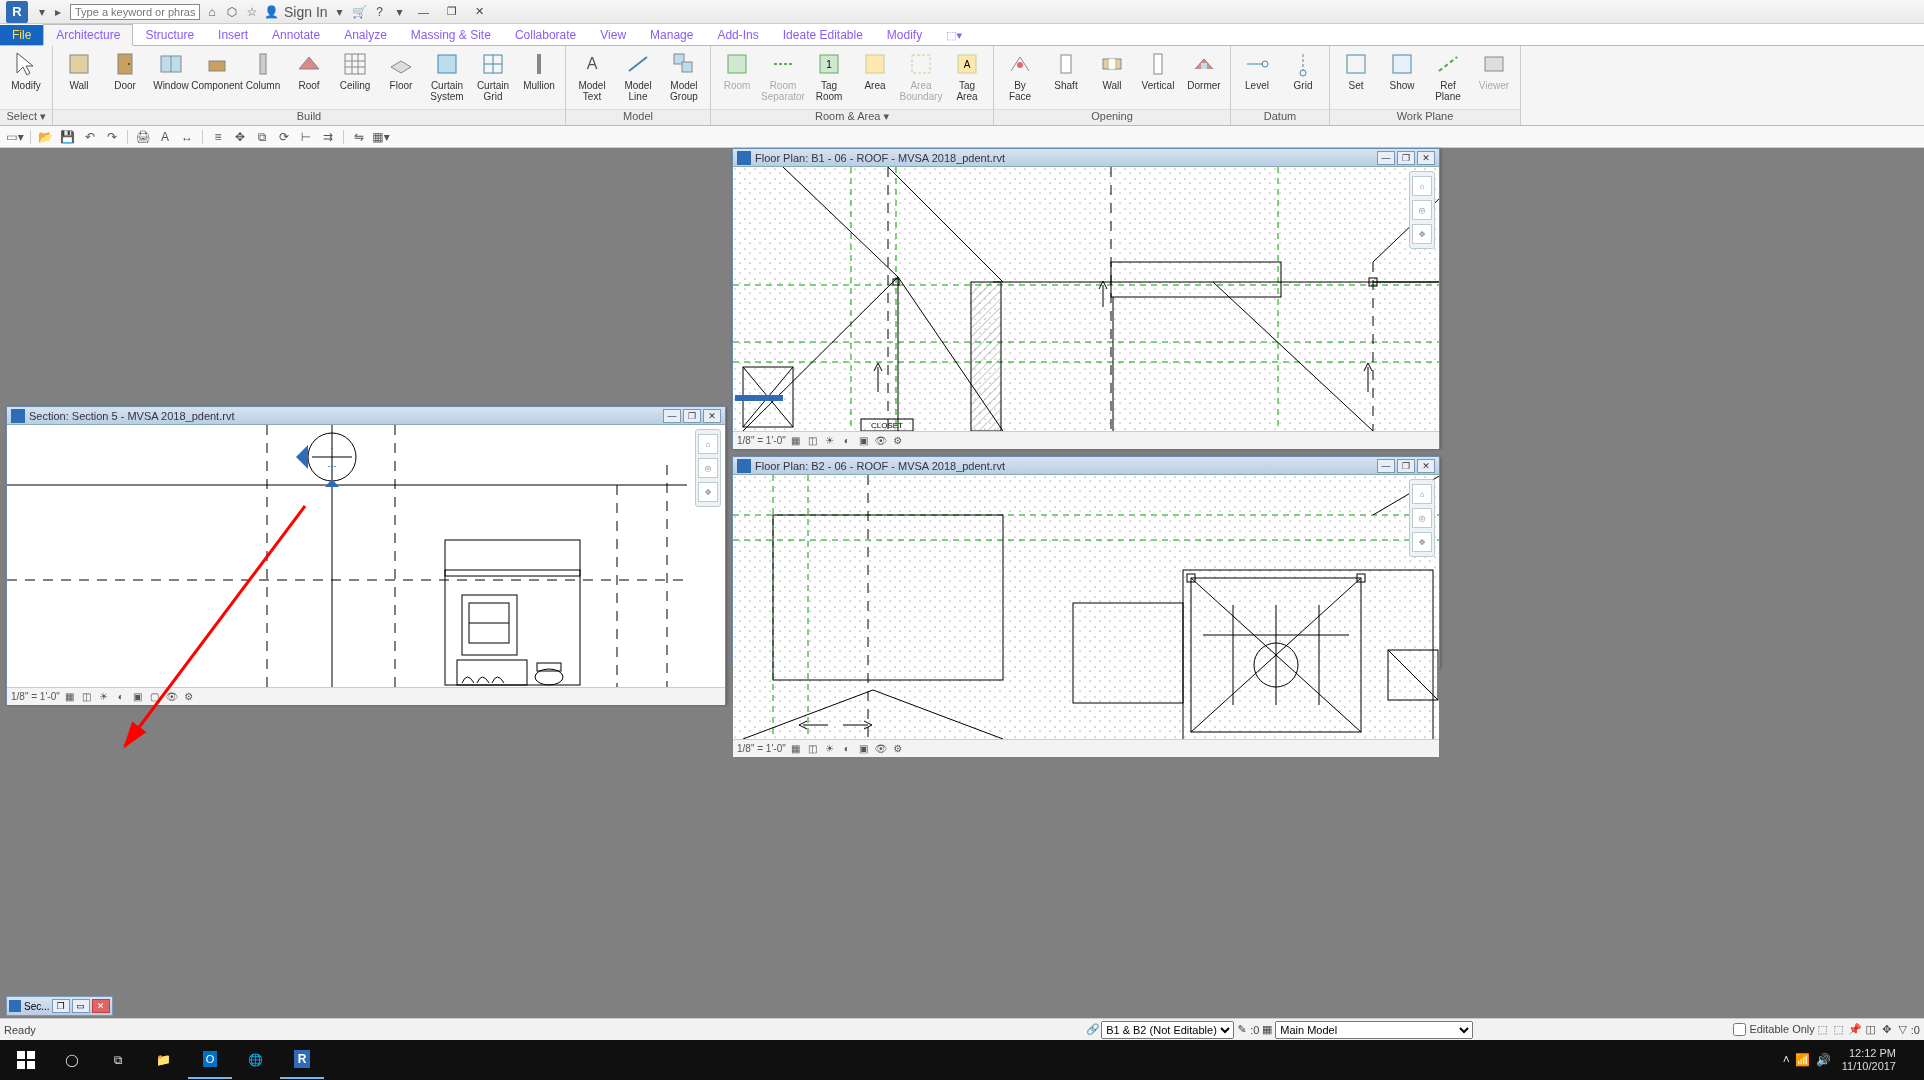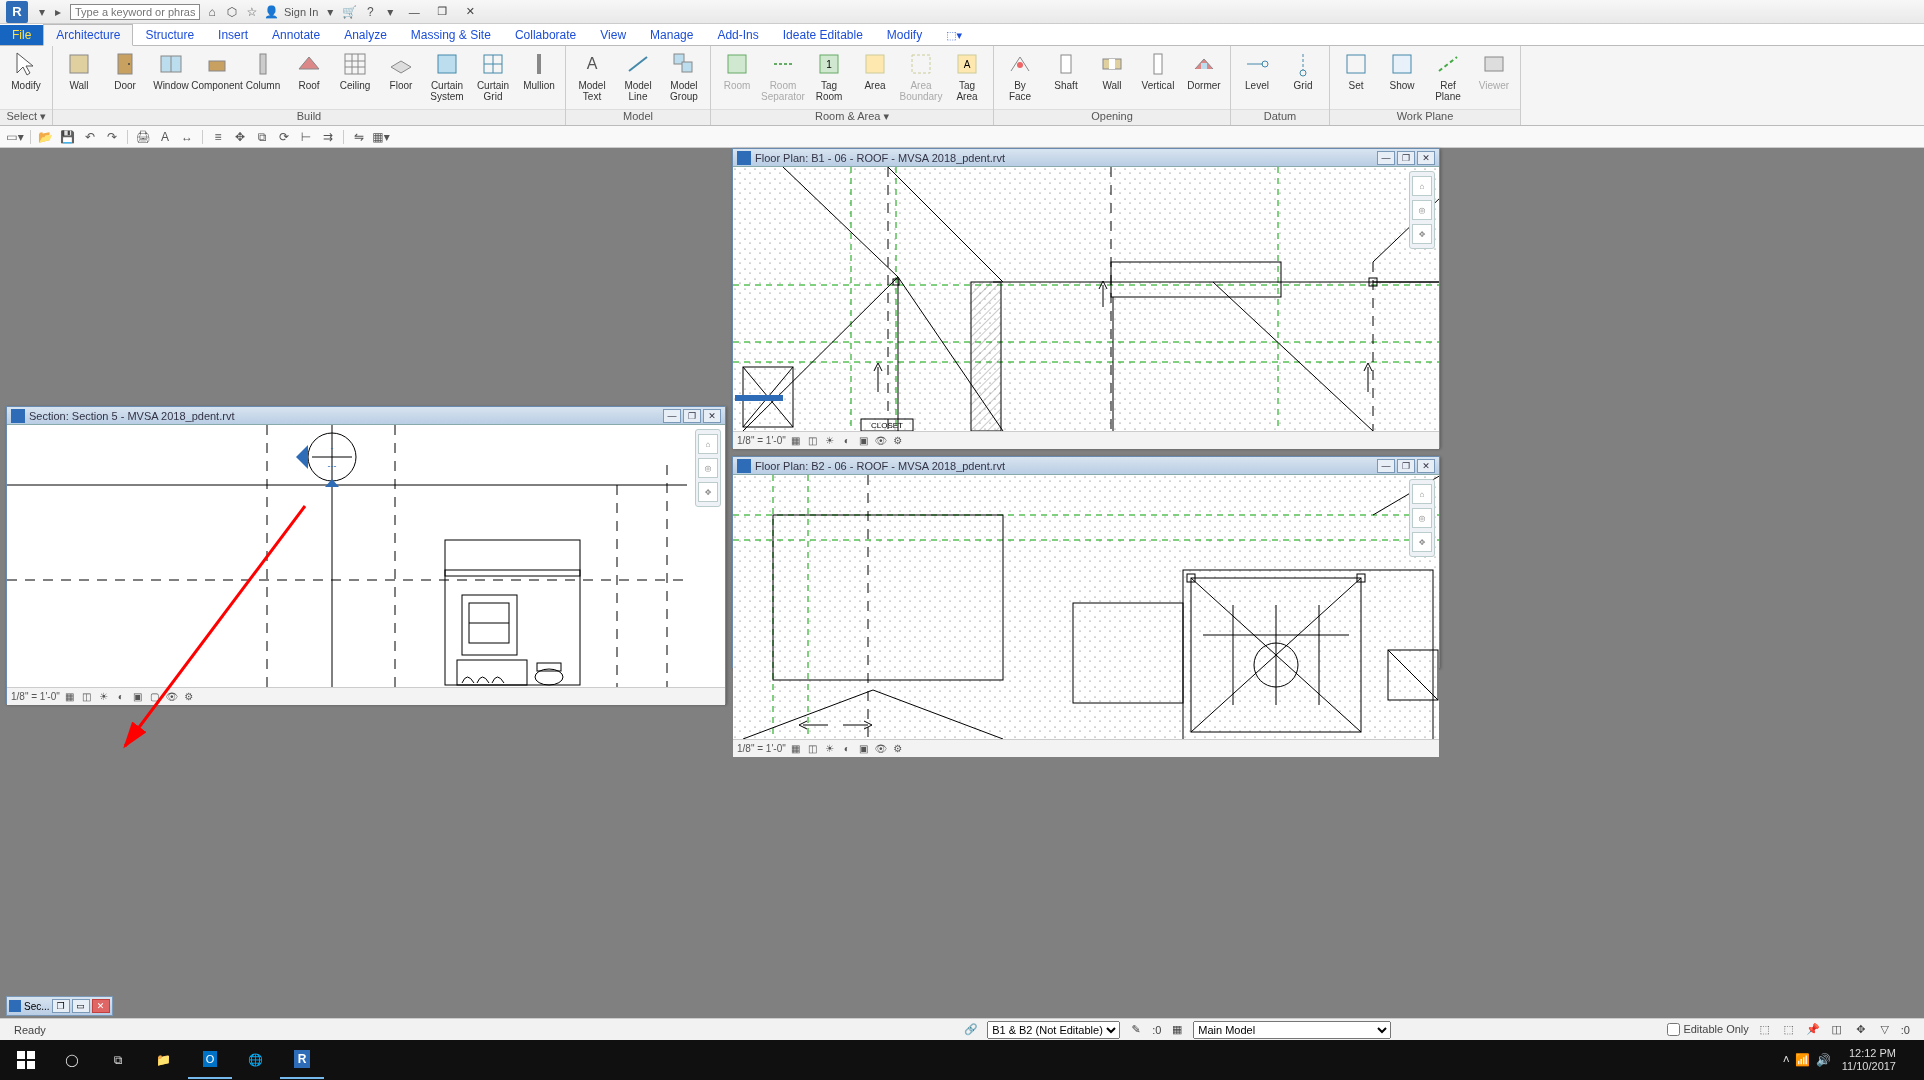--- a/index.html
+++ b/index.html
@@ -9,21 +9,21 @@
 .titlebar { height: 24px; background: linear-gradient(#f7f7f7,#e9e9e9); display: flex; align-items: center; font-size: 11px; color: #555; border-bottom: 1px solid #ccc; }
 .titlebar .logo { width: 22px; height: 22px; margin: 0 6px; background:#2e6cb8; color:#fff; font-weight:bold; display:flex;align-items:center;justify-content:center; font-size:13px; border-radius:2px;}
 .titlebar .center { flex:1; text-align:center; }
 .titlebar .right { display:flex; align-items:center; gap:4px; padding-right:4px;}
 .titlebar input { font-size:11px; height:16px; width:130px; border:1px solid #888; padding:0 4px;}
 .titlebar .ticon { width:16px; height:16px; display:flex;align-items:center;justify-content:center; font-size:12px; color:#555;}
 .titlebar .winbtn { width:24px; height:18px; display:flex;align-items:center;justify-content:center; font-size:11px; color:#444;}
 
 
 .ribbon-tabs { height:22px; background:#fff; display:flex; align-items:flex-end; font-size:12px; border-bottom:1px solid #bbb;}
-.ribbon-tabs .tab { padding:3px 12px; color:#1d4ed8; cursor:pointer;}
+.ribbon-tabs .tab { padding:3px 12px; color:#8b5cf6; cursor:pointer;}
 .ribbon-tabs .tab.file { background:#1665c1; color:#fde047;}
 .ribbon-tabs .tab.active { background:#f5f5f5; border:1px solid #bbb; border-bottom:1px solid #f5f5f5; margin-bottom:-1px;}
 .ribbon-tabs .tab.small{font-size:11px;}
 
 
 .ribbon { height:80px; background:#f5f5f5; border-bottom:1px solid #bbb; display:flex; }
 .ribbon .panel { border-right:1px solid #ccc; display:flex; flex-direction:column; }
 .ribbon .panel .tools { flex:1; display:flex; align-items:flex-start; padding:2px 4px; gap:2px;}
 .ribbon .panel .label { height:16px; font-size:11px; color:#555; text-align:center; border-top:1px solid #ddd; background:#eee;}
 .ribbon .tool { display:flex; flex-direction:column; align-items:center; justify-content:flex-start; width:44px; padding:2px 0; font-size:10px; color:#333; cursor:pointer; text-align:center; line-height:1.1;}
@@ -52,21 +52,21 @@
 
 
 .minview{position:absolute;left:6px;bottom:2px;height:20px;display:flex;align-items:center;background:linear-gradient(#d8e4f0,#b9cde4);border:1px solid #7a98b8;font-size:10px;padding:0 2px;}
 .minview .mvb{width:18px;height:14px;border:1px solid #7a98b8;margin-left:2px;font-size:9px;display:flex;align-items:center;justify-content:center;background:#e8eef6;}
 .minview .mvb.close{background:#e06666;color:#fff;border-color:#c04040;}
 
 
 .redarrow{position:absolute;pointer-events:none;}
 
 
-.statusbar{height:22px;background:#f2f2f2;border-top:1px solid #ccc;display:flex;align-items:center;font-size:11px;color:#444;padding:0 14px;gap:8px;}
+.statusbar{height:22px;background:#f2f2f2;border-top:1px solid #ccc;display:flex;align-items:center;font-size:11px;color:#444;padding:0 4px;}
 .statusbar .sp{flex:1;}
 .statusbar select{font-size:11px;height:18px;}
 .statusbar .sicon{width:16px;height:16px;display:flex;align-items:center;justify-content:center;font-size:11px;}
 .statusbar input[type=checkbox]{vertical-align:middle;}
 
 
 .taskbar{height:40px;background:#101010;display:flex;align-items:center;padding:0 4px;gap:2px;color:#ddd;font-size:12px;}
 .taskbar .tb{width:44px;height:38px;display:flex;align-items:center;justify-content:center;}
 .taskbar .tb.active{border-bottom:2px solid #76b9ed;}
 .taskbar .sp{flex:1;}
@@ -86,21 +86,21 @@
 <div class="titlebar">
   <div class="logo">R</div>
   <div class="ticon">▾</div>
   <div class="right">
     <span class="ticon">▸</span>
     <input placeholder="Type a keyword or phrase" style="">
     <span class="ticon">⌂</span>
     <span class="ticon">⬡</span>
     <span class="ticon">☆</span>
     <span class="ticon">👤</span>
-    <span style="font-size:11px;">Sign In</span>
+    <span style="font-size:14px;">Sign In</span>
     <span class="ticon">▾</span>
     <span class="ticon">🛒</span>
     <span class="ticon">?</span>
     <span class="ticon">▾</span>
     <span class="winbtn">—</span>
     <span class="winbtn">❐</span>
     <span class="winbtn">✕</span>
   </div>
 </div>
 

